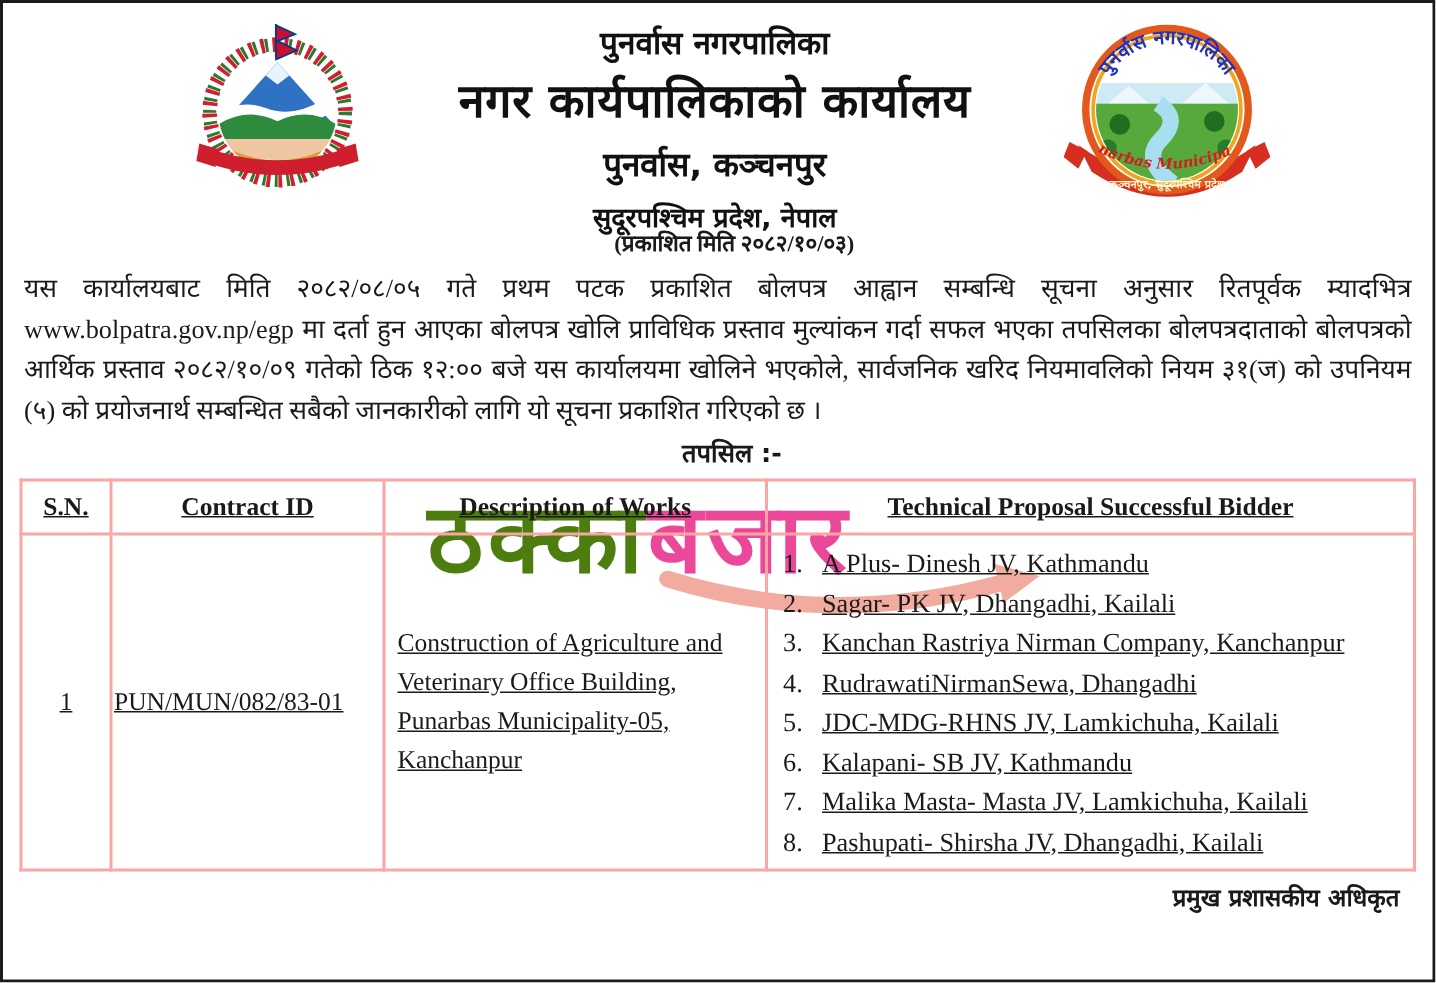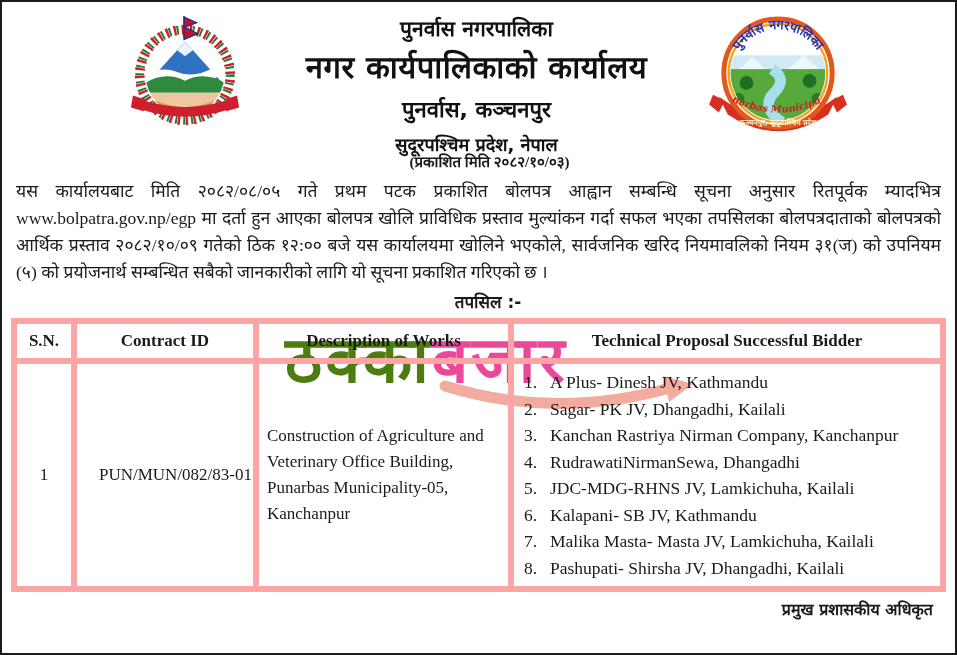--- a/index.html
+++ b/index.html
@@ -35,24 +35,24 @@
   
   .banner{margin:0 4px;height:42px;background:#231f20;color:#fff;text-align:center;
     line-height:42px;font-family:"DejaVu Sans","Liberation Sans",sans-serif;
     font-weight:bold;font-size:20px;letter-spacing:.5px;}
   .pub-date{text-align:center;margin-top:11px;font-weight:bold;font-size:15px;padding-left:22px;}
   .body-text{margin:7px 14px 0 14px;text-align:justify;font-size:17.5px;line-height:27px;}
   .tapasil{text-align:center;font-weight:bold;font-size:17px;margin-top:5px;line-height:22px;
     font-family:"DejaVu Sans","Liberation Sans",sans-serif;padding-left:19px;}
   
   table.notice{width:929px;margin:5px auto 0 auto;border-collapse:collapse;table-layout:fixed;background:transparent;}
-  table.notice th,table.notice td{border:6px solid #fca5a5;background:transparent;}
+  table.notice th,table.notice td{border:2px solid #fca5a5;background:transparent;text-decoration:underline;}
   table.notice th{font-size:17px;font-weight:bold;text-align:center;height:30px;padding:2px;}
   td.sn-cell{text-align:center;font-size:17px;}
-  td.cid-cell{text-align:right;font-size:17px;}
+  td.cid-cell{text-align:left;font-size:17px;}
   td.desc-cell{font-size:17px;line-height:26px;padding:6px 10px 6px 8px;vertical-align:middle;}
   td.bidders-cell{padding:5px 16px 5px 10px;vertical-align:middle;}
   ul.bidders{list-style:none;margin:0;padding:0;}
   ul.bidders li{font-size:17.5px;line-height:26.5px;}
   ul.bidders .num{display:inline-block;width:26px;}
   .footer{text-align:right;margin:6px 22px 0 16px;font-weight:bold;font-size:16px;
     font-family:"DejaVu Sans","Liberation Sans",sans-serif;}
 </style>
 </head>
 <body>

